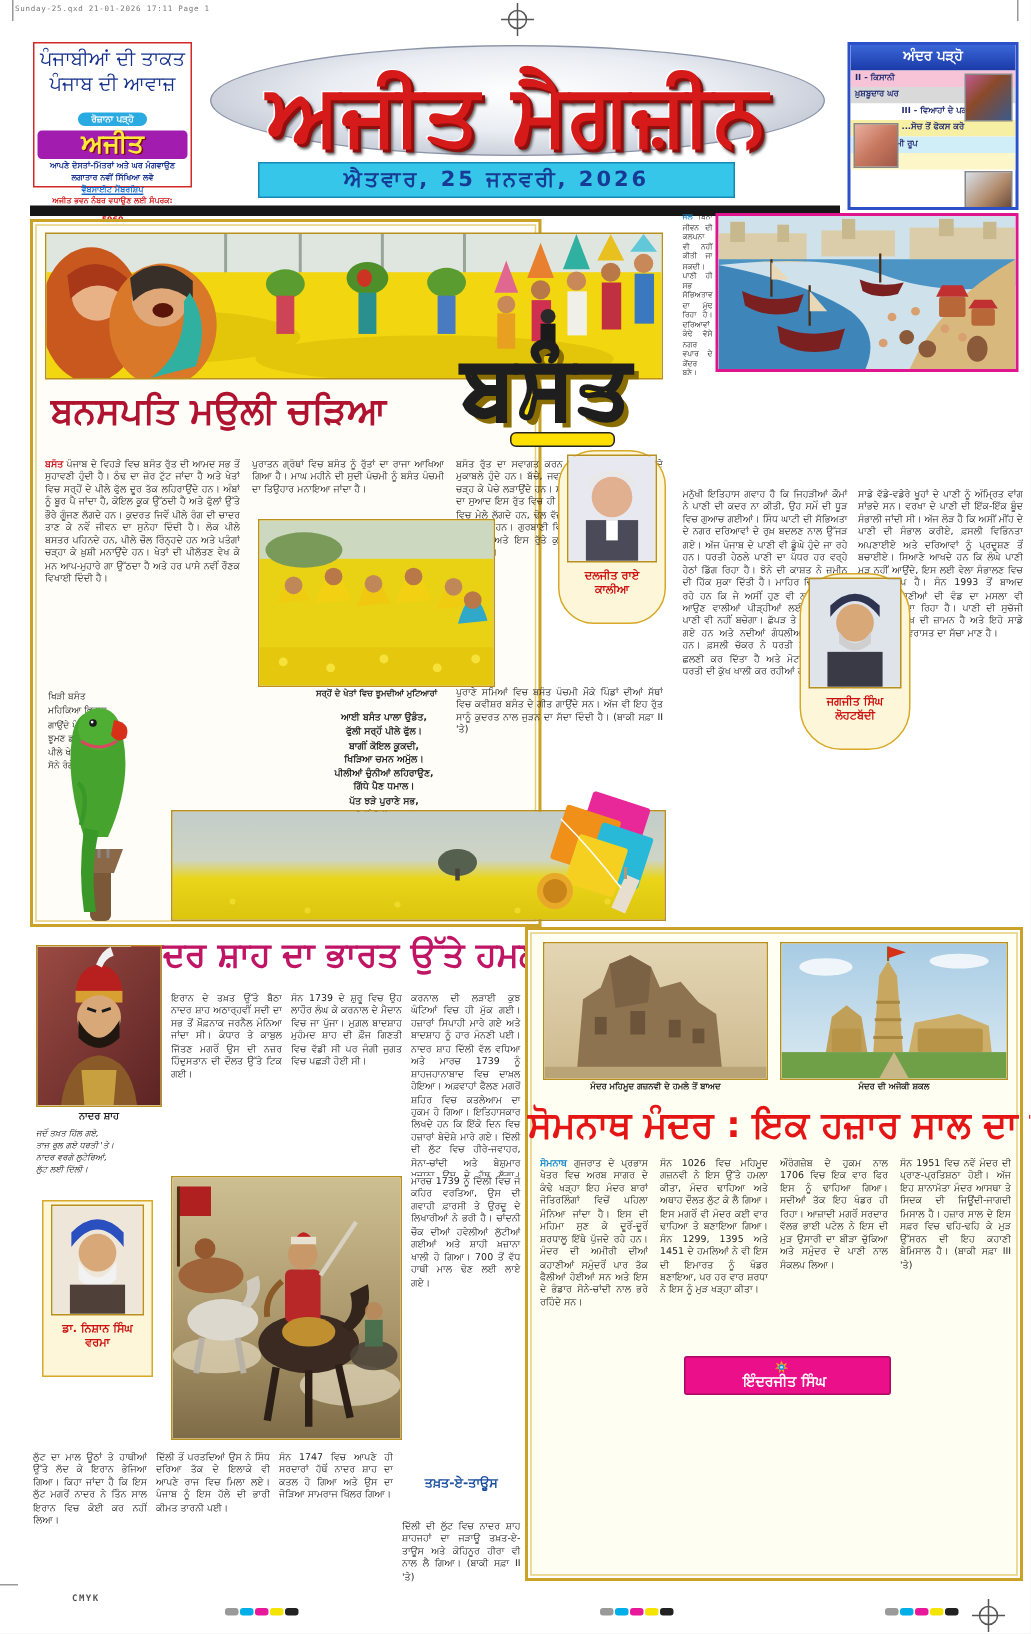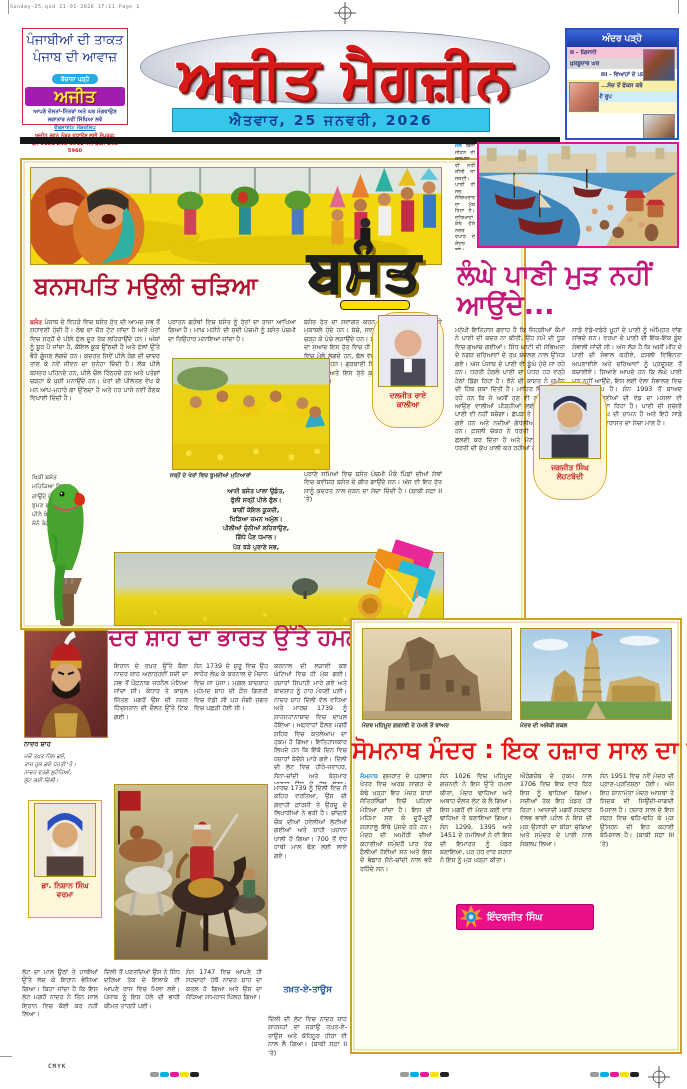--- a/index.html
+++ b/index.html
@@ -34,22 +34,22 @@
   .basant-word { color:#ffdf00; font-weight:bold; font-size:56px; line-height:.95; -webkit-text-stroke:2px #1e1e1e; text-shadow:4px 4px 0 #8a6d00; letter-spacing:2px; }
   .water-head { color:#c2187a; font-weight:bold; font-size:27px; line-height:1.12; }
   .nadir-head { color:#c01565; font-weight:bold; font-size:22.5px; white-space:nowrap; }
   .som-head { color:#e51515; font-weight:bold; font-size:24px; white-space:nowrap; text-align:center; }
   .lead-blue { color:#1688cc; font-weight:bold; }
   .lead-red { color:#cc1420; font-weight:bold; }
   .subhead-blue { color:#1a4fa0; font-weight:bold; font-size:8.5px; text-align:center; margin:20px 0; }
   
   .authbox { background:#fdf6d8; border:1px solid #d8a828; text-align:center; padding:2px; }
   .authbox .nm { color:#cc1010; font-weight:bold; font-size:7.5px; line-height:1.25; }
-  .authtag { background:#ec0f8a; border:1px solid #a80a62; color:#fff; font-weight:bold; font-size:9.5px; display:flex; align-items:center; padding:2px 6px 2px 2px; border-radius:2px; }
-  .caption { font-size:5.6px; font-weight:bold; color:#222; }
+  .authtag { background:#ec0f8a; border:1px solid #a80a62; color:#fff; font-weight:bold; font-size:9.5px; display:flex; align-items:center; padding:2px 6px 2px 2px; border-radius:2px;flex-direction:column; }
+  .caption { font-size:5.6px; font-weight:bold; color:#222; text-align:center; }
   .poem { font-size:6.2px; line-height:1.5; color:#222; text-align:center; font-weight:bold; }
   .sidepoem { font-size:6px; line-height:1.55; color:#222; }
   .photo-frame { border:1.5px solid #b89020; }
   .mag-frame { border:2.5px solid #e0148c; }
   .regmark line { stroke:#555; stroke-width:1; }
   .regmark circle { fill:none; stroke:#555; stroke-width:1; }
   .chip { width:9px; height:5px; display:inline-block; margin-right:1px; border-radius:2px; }
   .cmyk-label { font-size:6px; font-weight:bold; color:#555; letter-spacing:1px; font-family:"DejaVu Sans Mono",monospace; }
   .cropline { background:#999; }
 </style>
@@ -91,21 +91,21 @@
     <div class="idx-row" style="background:#f7efa4; padding-left:34px;">...ਸੋਚ ਤੋਂ ਫੋਕਸ ਕਰੋ</div>
     <div class="idx-row" style="background:#cfeef8; padding-right:36px;">IV - ਮੈਂ ਤੇ ਮੰਮੀ ਰੂਪ</div>
     <div class="idx-row" style="background:#fdf6c8; padding-right:36px;">ਟਿਪਸ</div>
     <div class="abs thumb" style="right:2px; top:19px; width:32px; height:32px; background:linear-gradient(135deg,#c05a90 0%,#8a4a2a 40%,#3a5a8a 100%);"></div>
     <div class="abs thumb" style="left:2px; top:52px; width:30px; height:30px; background:linear-gradient(135deg,#e8b0a0 0%,#c87860 50%,#a05848 100%);"></div>
     <div class="abs thumb" style="right:2px; top:84px; width:32px; height:26px; background:linear-gradient(135deg,#d8e0e8 0%,#b08868 60%,#684838 100%);"></div>
   </div>
 
   <div class="abs blackbar" style="left:20px; top:137px; width:540px; height:7px;"></div>
 
-  <div class="abs goldbox" style="left:20px; top:146px; width:506px; height:472px;margin-top:12px;">
+  <div class="abs goldbox" style="left:20px; top:146px; width:341px; height:472px;">
 
     <svg class="abs photo-frame" style="left:8px; top:7px;" width="412" height="98" viewBox="0 0 412 98" preserveAspectRatio="none">
       <rect width="412" height="98" fill="#e9d51a"></rect>
       <rect width="412" height="30" fill="#dfe6df"></rect>
       <g stroke="#9aa59a" stroke-width="2">
           <line x1="120" y1="0" x2="120" y2="34"></line>
           <line x1="170" y1="0" x2="170" y2="34"></line>
           <line x1="225" y1="0" x2="225" y2="34"></line>
           <line x1="280" y1="0" x2="280" y2="34"></line>
         </g>
@@ -349,21 +349,20 @@
         </g>
       <g fill="#d8a070">
           <circle cx="118" cy="70" r="3"></circle>
           <circle cx="134" cy="66" r="3"></circle>
           <circle cx="154" cy="78" r="3"></circle>
           <circle cx="166" cy="84" r="3"></circle>
           <circle cx="112" cy="88" r="3"></circle>
         </g>
     </svg>
 
-    <div class="abs water-head" style="left:2px; top:120px; width:224px;">ਲੰਘੇ ਪਾਣੀ ਮੁੜ ਨਹੀਂ ਆਉਂਦੇ...</div>
 
     <div class="abs txt col" style="left:0; top:186px; width:110px; height:290px;">ਮਨੁੱਖੀ ਇਤਿਹਾਸ ਗਵਾਹ ਹੈ ਕਿ ਜਿਹੜੀਆਂ ਕੌਮਾਂ ਨੇ ਪਾਣੀ ਦੀ ਕਦਰ ਨਾ ਕੀਤੀ, ਉਹ ਸਮੇਂ ਦੀ ਧੂੜ ਵਿਚ ਗੁਆਚ ਗਈਆਂ। ਸਿੰਧ ਘਾਟੀ ਦੀ ਸੱਭਿਅਤਾ ਦੇ ਨਗਰ ਦਰਿਆਵਾਂ ਦੇ ਰੁਖ਼ ਬਦਲਣ ਨਾਲ ਉੱਜੜ ਗਏ। ਅੱਜ ਪੰਜਾਬ ਦੇ ਪਾਣੀ ਵੀ ਡੂੰਘੇ ਹੁੰਦੇ ਜਾ ਰਹੇ ਹਨ। ਧਰਤੀ ਹੇਠਲੇ ਪਾਣੀ ਦਾ ਪੱਧਰ ਹਰ ਵਰ੍ਹੇ ਹੇਠਾਂ ਡਿੱਗ ਰਿਹਾ ਹੈ। ਝੋਨੇ ਦੀ ਕਾਸ਼ਤ ਨੇ ਜ਼ਮੀਨ ਦੀ ਹਿੱਕ ਸੁਕਾ ਦਿੱਤੀ ਹੈ। ਮਾਹਿਰ ਚਿਤਾਵਨੀ ਦੇ ਰਹੇ ਹਨ ਕਿ ਜੇ ਅਸੀਂ ਹੁਣ ਵੀ ਨਾ ਸੰਭਲੇ ਤਾਂ ਆਉਣ ਵਾਲੀਆਂ ਪੀੜ੍ਹੀਆਂ ਲਈ ਪੀਣ ਜੋਗਾ ਪਾਣੀ ਵੀ ਨਹੀਂ ਬਚੇਗਾ। ਛੱਪੜ ਤੇ ਟੋਭੇ ਪੂਰ ਦਿੱਤੇ ਗਏ ਹਨ ਅਤੇ ਨਦੀਆਂ ਗੰਧਲੀਆਂ ਹੋ ਗਈਆਂ ਹਨ। ਫ਼ਸਲੀ ਚੱਕਰ ਨੇ ਧਰਤੀ ਮਾਂ ਦਾ ਸੀਨਾ ਛਲਣੀ ਕਰ ਦਿੱਤਾ ਹੈ ਅਤੇ ਮੋਟਰਾਂ ਦਿਨ-ਰਾਤ ਧਰਤੀ ਦੀ ਕੁੱਖ ਖਾਲੀ ਕਰ ਰਹੀਆਂ ਹਨ।</div>
     <div class="abs txt col" style="left:117px; top:186px; width:110px; height:290px;">ਸਾਡੇ ਵੱਡੇ-ਵਡੇਰੇ ਖੂਹਾਂ ਦੇ ਪਾਣੀ ਨੂੰ ਅੰਮ੍ਰਿਤ ਵਾਂਗ ਸਾਂਭਦੇ ਸਨ। ਵਰਖਾ ਦੇ ਪਾਣੀ ਦੀ ਇੱਕ-ਇੱਕ ਬੂੰਦ ਸੰਭਾਲੀ ਜਾਂਦੀ ਸੀ। ਅੱਜ ਲੋੜ ਹੈ ਕਿ ਅਸੀਂ ਮੀਂਹ ਦੇ ਪਾਣੀ ਦੀ ਸੰਭਾਲ ਕਰੀਏ, ਫ਼ਸਲੀ ਵਿਭਿੰਨਤਾ ਅਪਣਾਈਏ ਅਤੇ ਦਰਿਆਵਾਂ ਨੂੰ ਪ੍ਰਦੂਸ਼ਣ ਤੋਂ ਬਚਾਈਏ। ਸਿਆਣੇ ਆਖਦੇ ਹਨ ਕਿ ਲੰਘੇ ਪਾਣੀ ਮੁੜ ਨਹੀਂ ਆਉਂਦੇ, ਇਸ ਲਈ ਵੇਲਾ ਸੰਭਾਲਣ ਵਿਚ ਹੀ ਸਿਆਣਪ ਹੈ। ਸੰਨ 1993 ਤੋਂ ਬਾਅਦ ਦਰਿਆਈ ਪਾਣੀਆਂ ਦੀ ਵੰਡ ਦਾ ਮਸਲਾ ਵੀ ਲਗਾਤਾਰ ਭਖਦਾ ਰਿਹਾ ਹੈ। ਪਾਣੀ ਦੀ ਸੁਚੱਜੀ ਵਰਤੋਂ ਹੀ ਭਵਿੱਖ ਦੀ ਜ਼ਾਮਨ ਹੈ ਅਤੇ ਇਹੋ ਸਾਡੇ ਪੁਰਖਿਆਂ ਦੀ ਵਿਰਾਸਤ ਦਾ ਸੱਚਾ ਮਾਣ ਹੈ।</div>
 
     <div class="abs authbox" style="left:78px; top:242px; width:74px; height:118px;border-radius:28px;">
       <svg width="62" height="74" viewBox="0 0 62 74" style="border:1px solid #b89020;">
         <rect width="62" height="74" fill="#dfe3ea"></rect>
         <path d="M14 26 Q31 4 48 26 L48 18 Q31 2 14 18 Z" fill="#2e3350"></path>
         <circle cx="31" cy="30" r="13" fill="#d8a878"></circle>
         <path d="M20 36 Q31 52 42 36 L42 44 Q31 54 20 44 Z" fill="#cfcfcf"></path>

